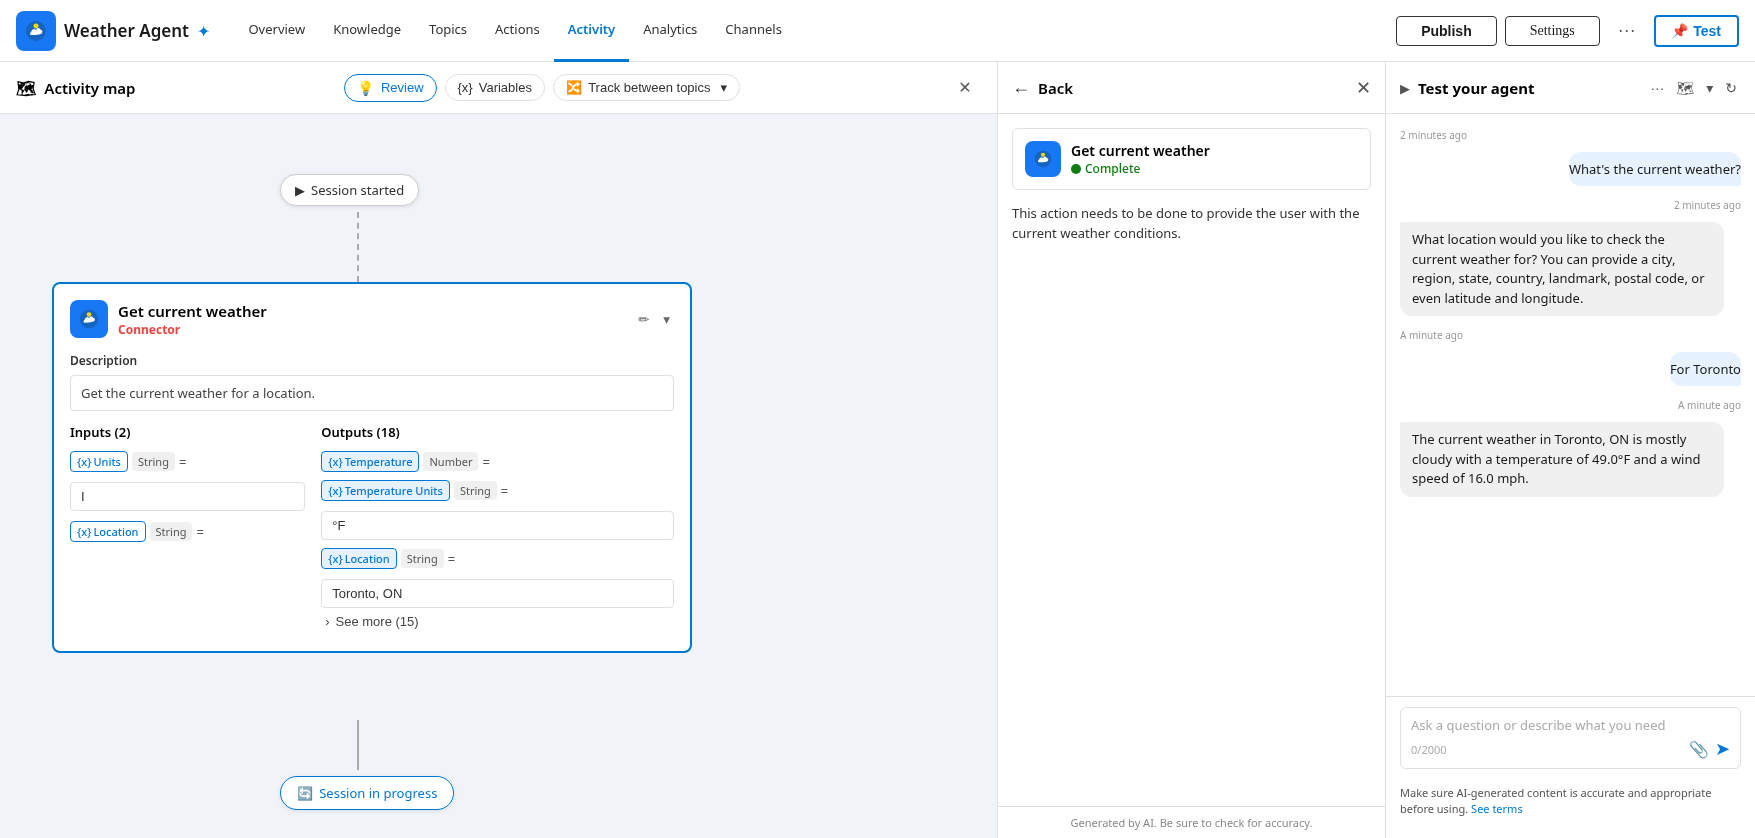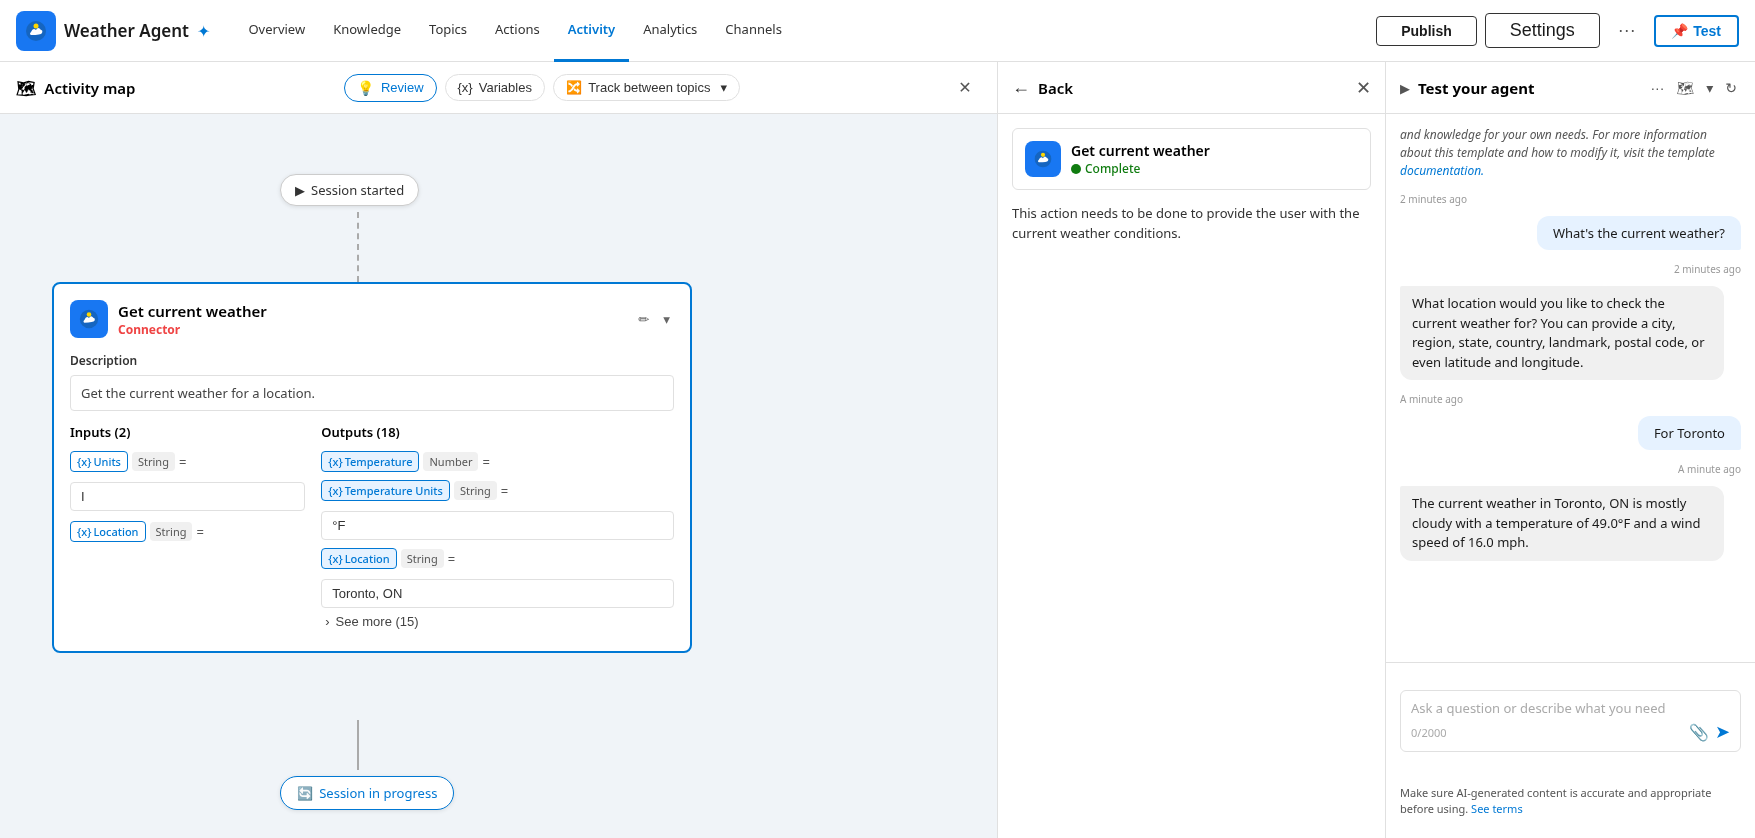--- a/index.html
+++ b/index.html
@@ -27,22 +27,23 @@
     }
     .nav-item.active { border-bottom: 3px solid #0078d4; color: #0078d4; font-weight: 600; }
     .nav-right { margin-left: auto; display: flex; align-items: center; gap: 8px; }
     .btn-publish {
       padding: 6px 24px; border: 1.5px solid #333; border-radius: 4px;
       background: #fff; font-size: 14px; font-weight: 600; cursor: pointer;
       color: #1a1a1a;
     }
     .btn-settings {
       padding: 6px 24px; border: 1.5px solid #333; border-radius: 4px;
-      background: #fff; font-size: 18px; font-weight: 400; cursor: pointer;
+      background: #fff; font-size: 14px; font-weight: 400; cursor: pointer;
       color: #1a1a1a;
+      font-family: Liberation Serif, serif;
     }
     .btn-more { 
       padding: 6px 10px; border: none; background: none; font-size: 18px; cursor: pointer; color: #555;
     }
     .btn-test {
       padding: 6px 16px; border: 2px solid #0078d4; border-radius: 4px;
       background: #fff; font-size: 14px; font-weight: 600; cursor: pointer;
       color: #0078d4; display: flex; align-items: center; gap: 4px;
     }
 
@@ -201,29 +202,29 @@
 
     .test-messages { flex: 1; overflow-y: auto; padding: 12px 14px; display: flex; flex-direction: column; gap: 10px; }
     
     .msg-info { font-size: 12px; color: #555; font-style: italic; line-height: 1.5; }
     .msg-info a { color: #0078d4; text-decoration: none; }
     .msg-timestamp { font-size: 10px; color: #999; text-align: left; margin-top: 2px; }
     .msg-timestamp.right { text-align: right; }
 
     .msg-bubble-user {
       align-self: flex-end; background: #e6f2ff; border-radius: 12px 12px 2px 12px;
-      padding: 8px 16px; font-size: 13px; max-width: 85%; color: #1a1a1a;
+      padding: 8px 0; font-size: 13px; max-width: 85%; color: #1a1a1a;
     }
     .msg-bubble-bot {
       align-self: flex-start; background: #f0f0f0; border-radius: 2px 12px 12px 12px;
       padding: 8px 12px; font-size: 13px; max-width: 95%; color: #1a1a1a; line-height: 1.5;
     }
 
     .test-input-area {
-      padding: 27px 14px; border-top: 1px solid #e0e0e0;
+      padding: 10px 14px; border-top: 1px solid #e0e0e0;
     }
     .test-input-box {
       border: 1.5px solid #e0e0e0; border-radius: 6px; padding: 8px 10px;
       min-height: 44px; color: #999; font-size: 13px; display: flex; flex-direction: column;
     }
     .test-input-placeholder { color: #aaa; }
     .test-input-footer { display: flex; align-items: center; justify-content: space-between; margin-top: 4px; gap: 20px; }
     .char-count { font-size: 11px; color: #aaa; }
     .test-input-actions { display: flex; gap: 6px; align-items: center; }
     .attach-btn { background: none; border: none; cursor: pointer; color: #666; font-size: 16px; }
@@ -414,39 +415,36 @@
         <div class="detail-card-title">Get current weather</div>
         <div class="status-complete">
           <span class="status-dot"></span>
           <span>Complete</span>
         </div>
       </div>
     </div>
 
     <div class="detail-desc">This action needs to be done to provide the user with the current weather conditions.</div>
 
+    <div class="detail-footer">Generated by AI. Be sure to check for accuracy.</div>
   </div>
 
   <div class="test-panel">
     <div class="test-header">
       <span style="color:#555;font-size:13px;">▶</span>
       <span class="test-title">Test your agent</span>
       <div class="test-actions">
         <button class="test-action-btn">···</button>
         <button class="test-action-btn">🗺</button>
         <button class="test-action-btn">▾</button>
         <button class="test-action-btn">↻</button>
       </div>
     </div>
 
     <div class="test-messages">
-      <div class="msg-info">
-        <span>and knowledge for your own needs. For more information about this template and how to modify it, visit the template</span>
-        <a href="#">documentation.</a>
-      </div>
       <div class="msg-timestamp">2 minutes ago</div>
 
       <div class="msg-bubble-user">What's the current weather?</div>
       <div class="msg-timestamp right">2 minutes ago</div>
 
       <div class="msg-bubble-bot">What location would you like to check the current weather for? You can provide a city, region, state, country, landmark, postal code, or even latitude and longitude.</div>
       <div class="msg-timestamp">A minute ago</div>
 
       <div class="msg-bubble-user">For Toronto</div>
       <div class="msg-timestamp right">A minute ago</div>

